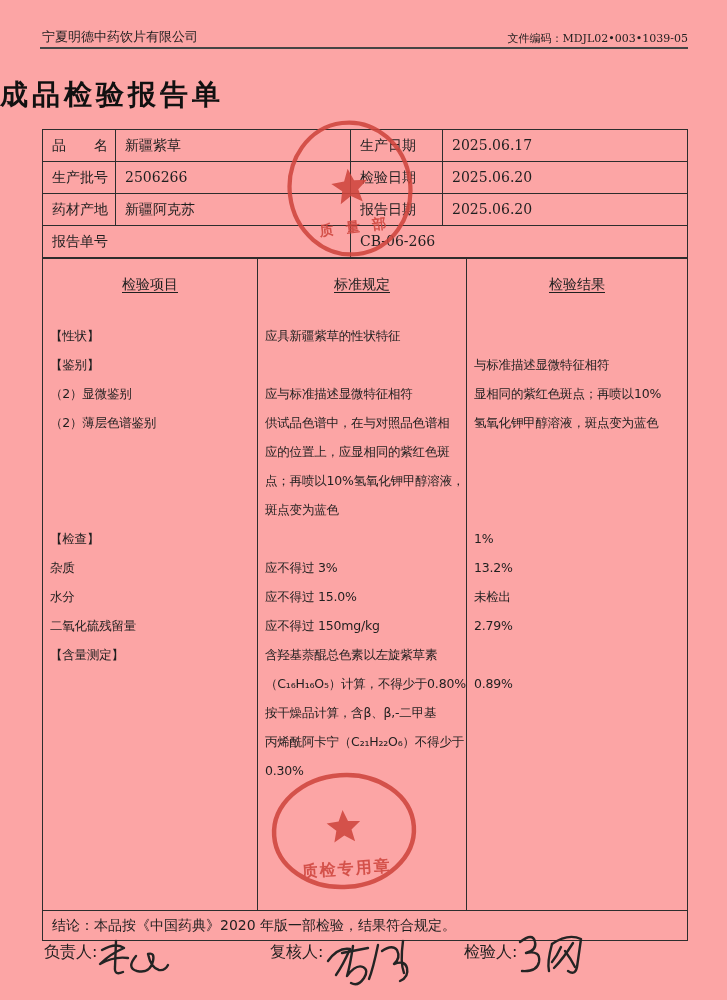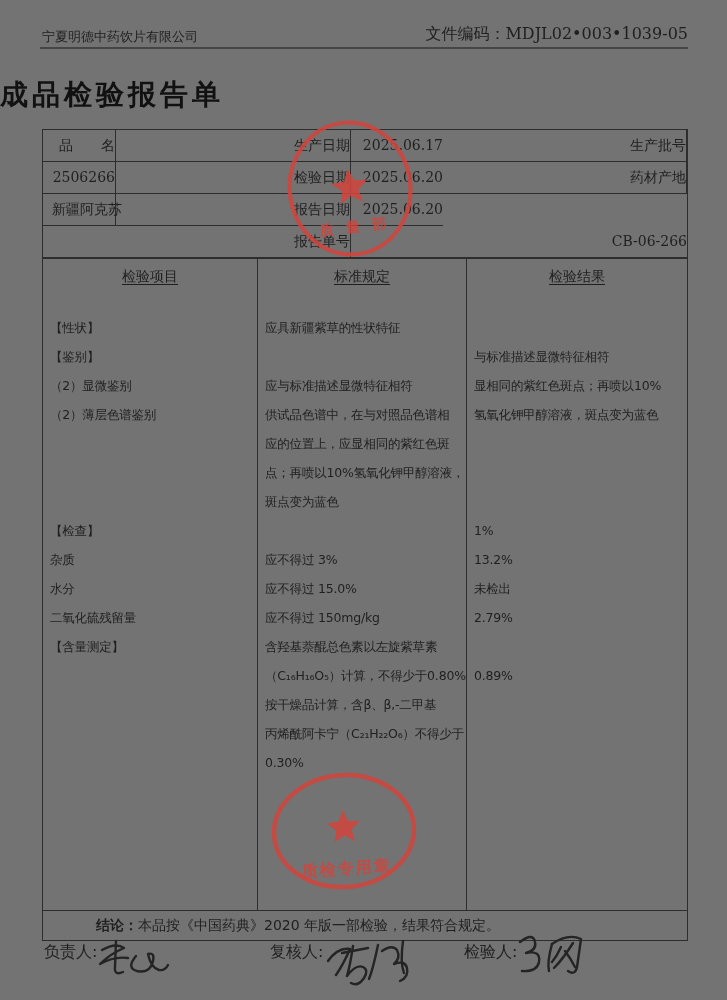--- a/index.html
+++ b/index.html
@@ -1,63 +1,63 @@
 <!DOCTYPE html>
 <html><head>
 <meta charset="utf-8">
 <style>
   html,body { margin:0; padding:0; background:#e8e8e8; }
   .page {
     position:relative; width:727px; height:1000px; margin:0 auto;
-    background:#737373; overflow:hidden;
+    background:#fca5a5; overflow:hidden;
     font-family:"DejaVu Sans", sans-serif; color:#1f1f1f;
   }
   
   .company  { position:absolute; left:42px; top:28px; font-size:13px; font-family:"DejaVu Serif", serif; }
-  .doc-code { position:absolute; right:39px; top:24px; font-size:16px; font-family:"DejaVu Serif", serif; }
+  .doc-code { position:absolute; right:39px; top:31px; font-size:11px; font-family:"DejaVu Serif", serif; }
   .header-rule { position:absolute; left:40px; width:648px; top:47px; border-top:2px solid #454545; }
   .title {
     position:absolute; left:0; top:76px; width:100%; text-align:left;
     font-size:28px; font-weight:bold; letter-spacing:4px;
     font-family:"DejaVu Serif", serif; color:#111;
   }
   
   .info-table {
     position:absolute; left:42px; top:129px; width:646px;
     display:grid; grid-template-columns:73px 235px 92px 1fr;
     grid-auto-rows:32px; border:1px solid #2d2d2d;
-    font-size:14px; box-sizing:border-box;text-align:right;
+    font-size:14px; box-sizing:border-box;
   }
   .info-table > div { box-sizing:border-box; padding:0 0 0 9px; line-height:31px; white-space:nowrap; }
   .cell-br { border-right:1px solid #2d2d2d; }
   .cell-bb { border-bottom:1px solid #2d2d2d; }
   .span2a { grid-column:1 / 3;font-family:Liberation Serif, serif; }
   .span2b { grid-column:3 / 5; }
   .val { font-family:"DejaVu Serif", serif; }
   
   .main-table {
     position:absolute; left:42px; top:257px; width:646px; height:654px;
     border:1px solid #2d2d2d; box-sizing:border-box;
     display:grid; grid-template-columns:215px 209px 1fr;
   }
   .main-col { box-sizing:border-box; }
   .main-col.bdr { border-right:1px solid #2d2d2d; }
   .col-header {
     height:36px; padding-top:10px; text-align:center; font-size:14px;
-    text-decoration:underline; text-underline-offset:3px; box-sizing:border-box;
+    text-decoration:underline; text-underline-offset:3px; box-sizing:border-box;margin-top:8px;
   }
   .col-body { padding:19px 7px 0 7px; }
   .col-body .line { height:29px; line-height:29px; font-size:12.5px; letter-spacing:-0.2px; white-space:nowrap; }
   
   .conclusion {
     position:absolute; left:42px; top:910px; width:646px; height:31px;
     border:1px solid #2d2d2d; box-sizing:border-box; line-height:29px;
     padding-left:9px; font-size:14px; white-space:nowrap;
   }
-  .conclusion b { font-weight:bold;margin-left:44px; }
+  .conclusion b { font-weight:normal; }
   .sign-label { position:absolute; top:942px; font-size:16px; }
   .sign-owner     { left:44px;  }
   .sign-reviewer  { left:270px; }
   .sign-inspector { left:464px; }
   .sig-svg { position:absolute; }
   .sig-svg path { fill:none; stroke:#242424; stroke-width:2.4; stroke-linecap:round; stroke-linejoin:round; }
   
   .stamp { position:absolute; opacity:0.88; }
   .stamp * { fill:none; }
   .stamp .ring { stroke:#cf463e; }
@@ -69,20 +69,21 @@
 
 <div class="page">
 
   <div class="company">宁夏明德中药饮片有限公司</div>
   <div class="doc-code">文件编码：MDJL02•003•1039-05</div>
   <div class="header-rule"></div>
   <div class="title">成品检验报告单</div>
 
   <div class="info-table">
     <div class="cell-br cell-bb">品　　名</div>
+    <div class="cell-br cell-bb val">新疆紫草</div>
     <div class="cell-br cell-bb">生产日期</div>
     <div class="cell-bb val">2025.06.17</div>
 
     <div class="cell-br cell-bb">生产批号</div>
     <div class="cell-br cell-bb val">2506266</div>
     <div class="cell-br cell-bb">检验日期</div>
     <div class="cell-bb val">2025.06.20</div>
 
     <div class="cell-br cell-bb">药材产地</div>
     <div class="cell-br cell-bb val">新疆阿克苏</div>

